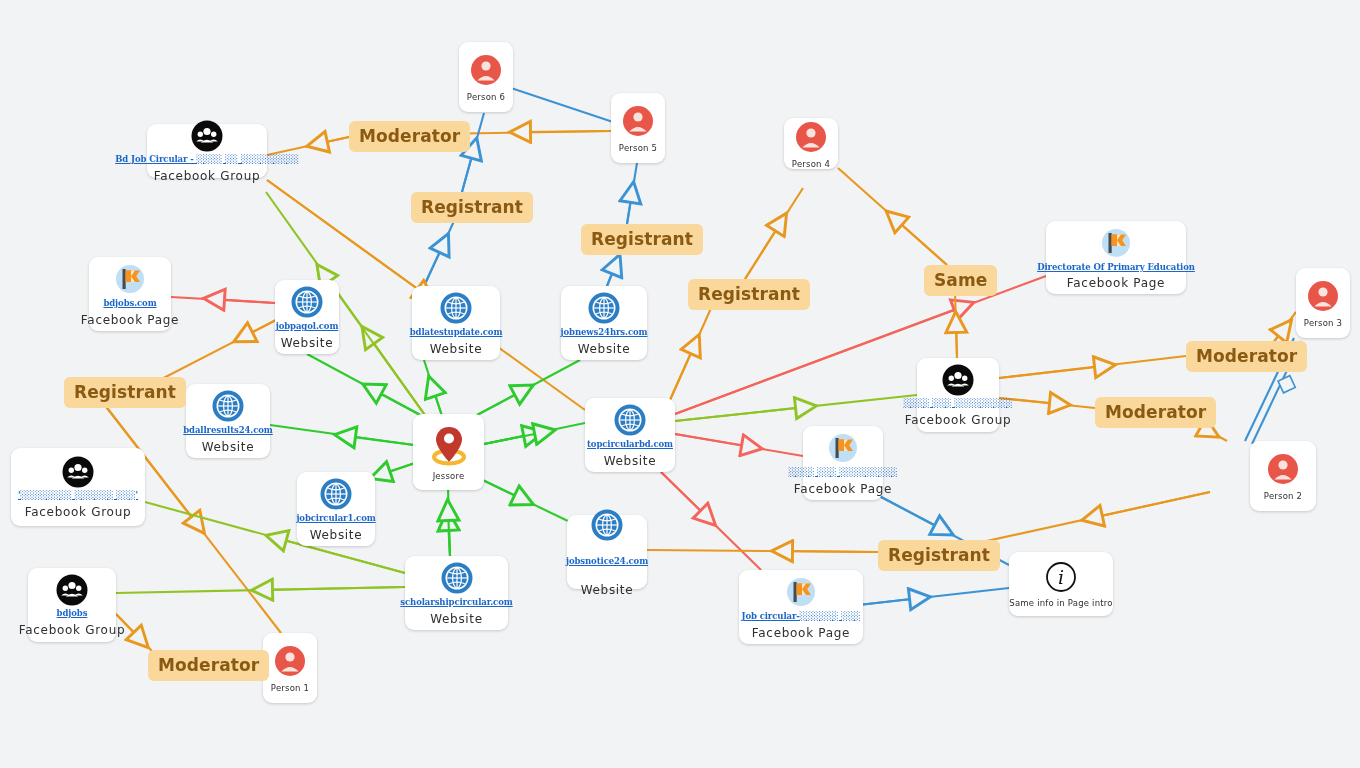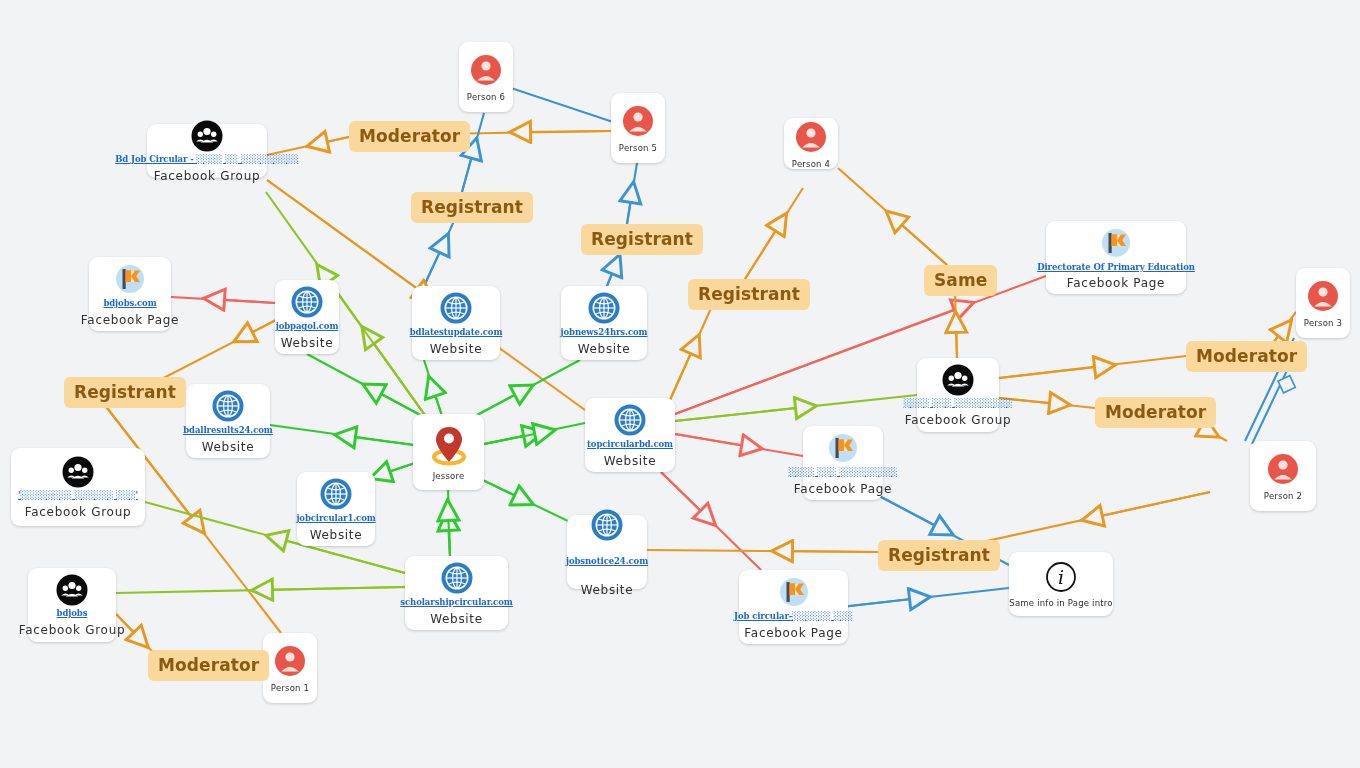--- a/index.html
+++ b/index.html
@@ -461,21 +461,21 @@
         <span class="ico"><svg width="34" height="34" viewBox="0 0 34 34">
             <circle cx="17" cy="17" r="14" fill="#bfdff5"></circle>
             <rect x="9.5" y="7" width="3.2" height="20" fill="#4a4a52"></rect>
             <path d="M12.7 8.5 L27 8.5 L23.2 14.2 L27 20 L12.7 20 Z" fill="#f7941e"></path>
             <path d="M12.7 8.5 L18 8.5 L18 20 L12.7 20 Z" fill="#f7941e"></path>
             <path d="M18 8.5 L22 8.5 L18 14.2 L22 20 L18 20 Z" fill="#ffffff" opacity=".75"></path>
           </svg></span>
         <span class="ttl">░░░░ ░░░ ░░░░░░░░░</span>
         <span class="sub">Facebook Page</span>
       </div>
-      <div class="node" style="left: 739px; top: 570px; width: 109px; height: 74px;">
+      <div class="node" style="left: 739px; top: 570px; width: 124px; height: 74px;">
         <span class="ico"><svg width="34" height="34" viewBox="0 0 34 34">
             <circle cx="17" cy="17" r="14" fill="#bfdff5"></circle>
             <rect x="9.5" y="7" width="3.2" height="20" fill="#4a4a52"></rect>
             <path d="M12.7 8.5 L27 8.5 L23.2 14.2 L27 20 L12.7 20 Z" fill="#f7941e"></path>
             <path d="M12.7 8.5 L18 8.5 L18 20 L12.7 20 Z" fill="#f7941e"></path>
             <path d="M18 8.5 L22 8.5 L18 14.2 L22 20 L18 20 Z" fill="#ffffff" opacity=".75"></path>
           </svg></span>
         <span class="ttl">Job circular-░░░░░░ ░░░</span>
         <span class="sub">Facebook Page</span>
       </div>

